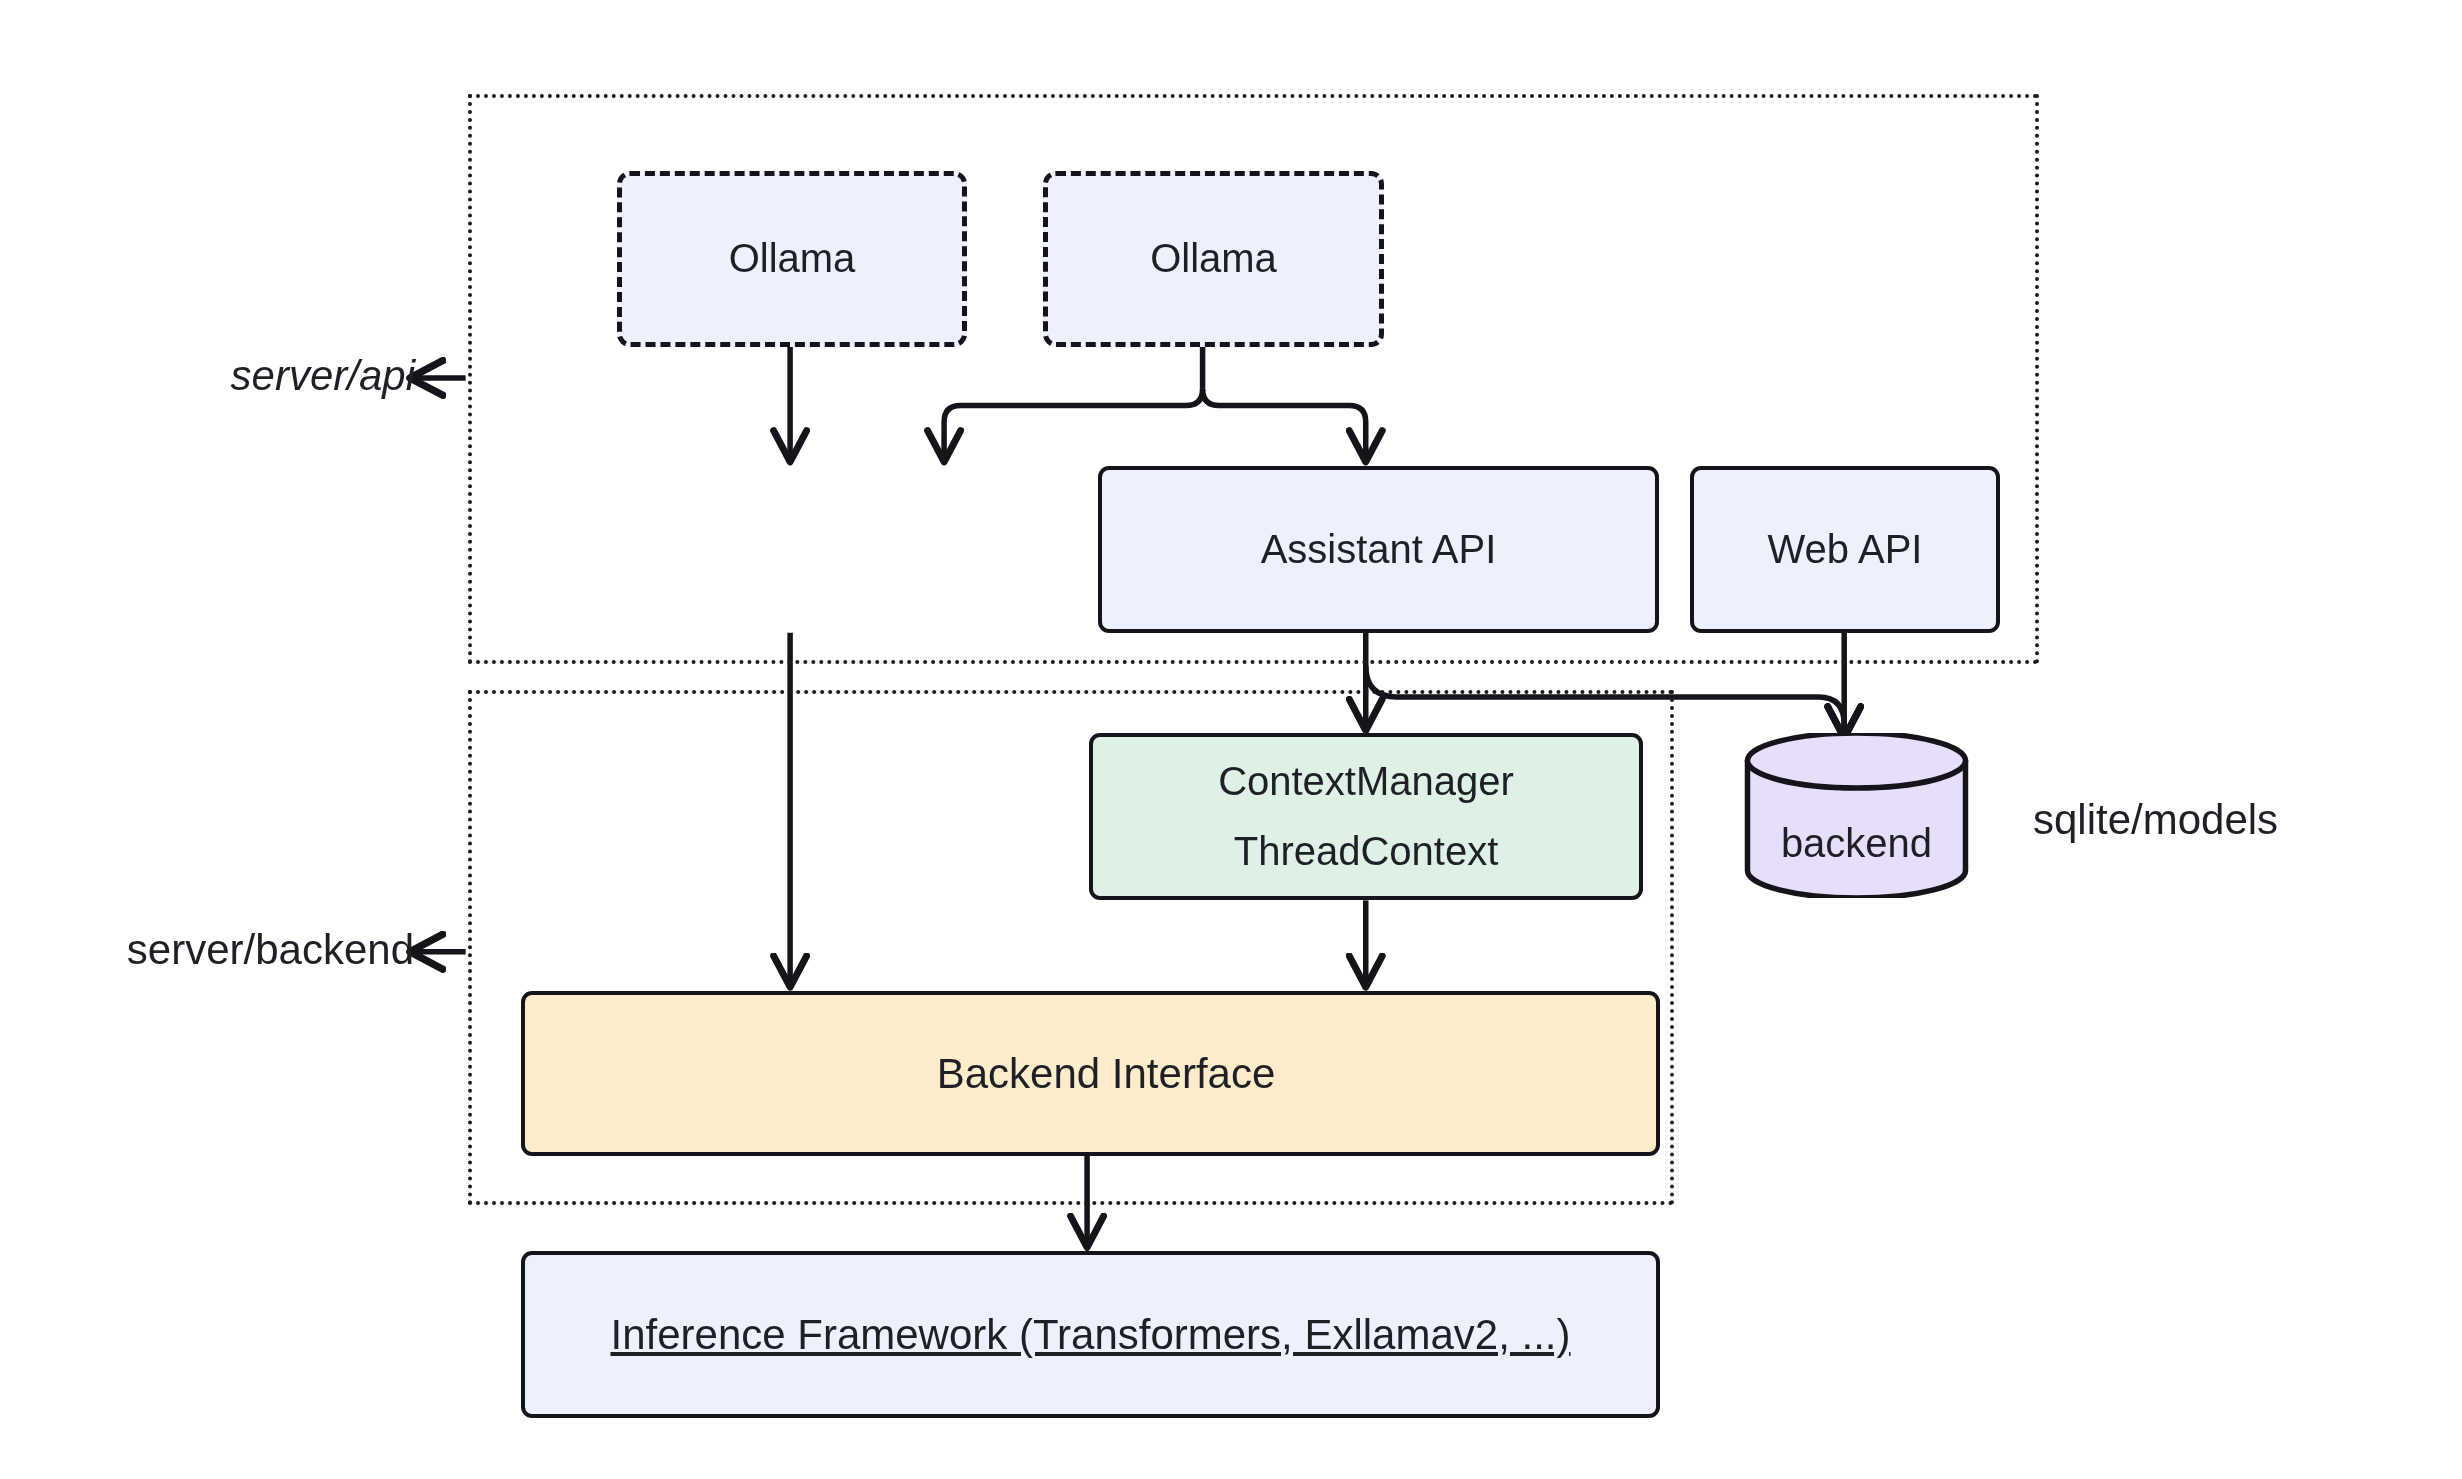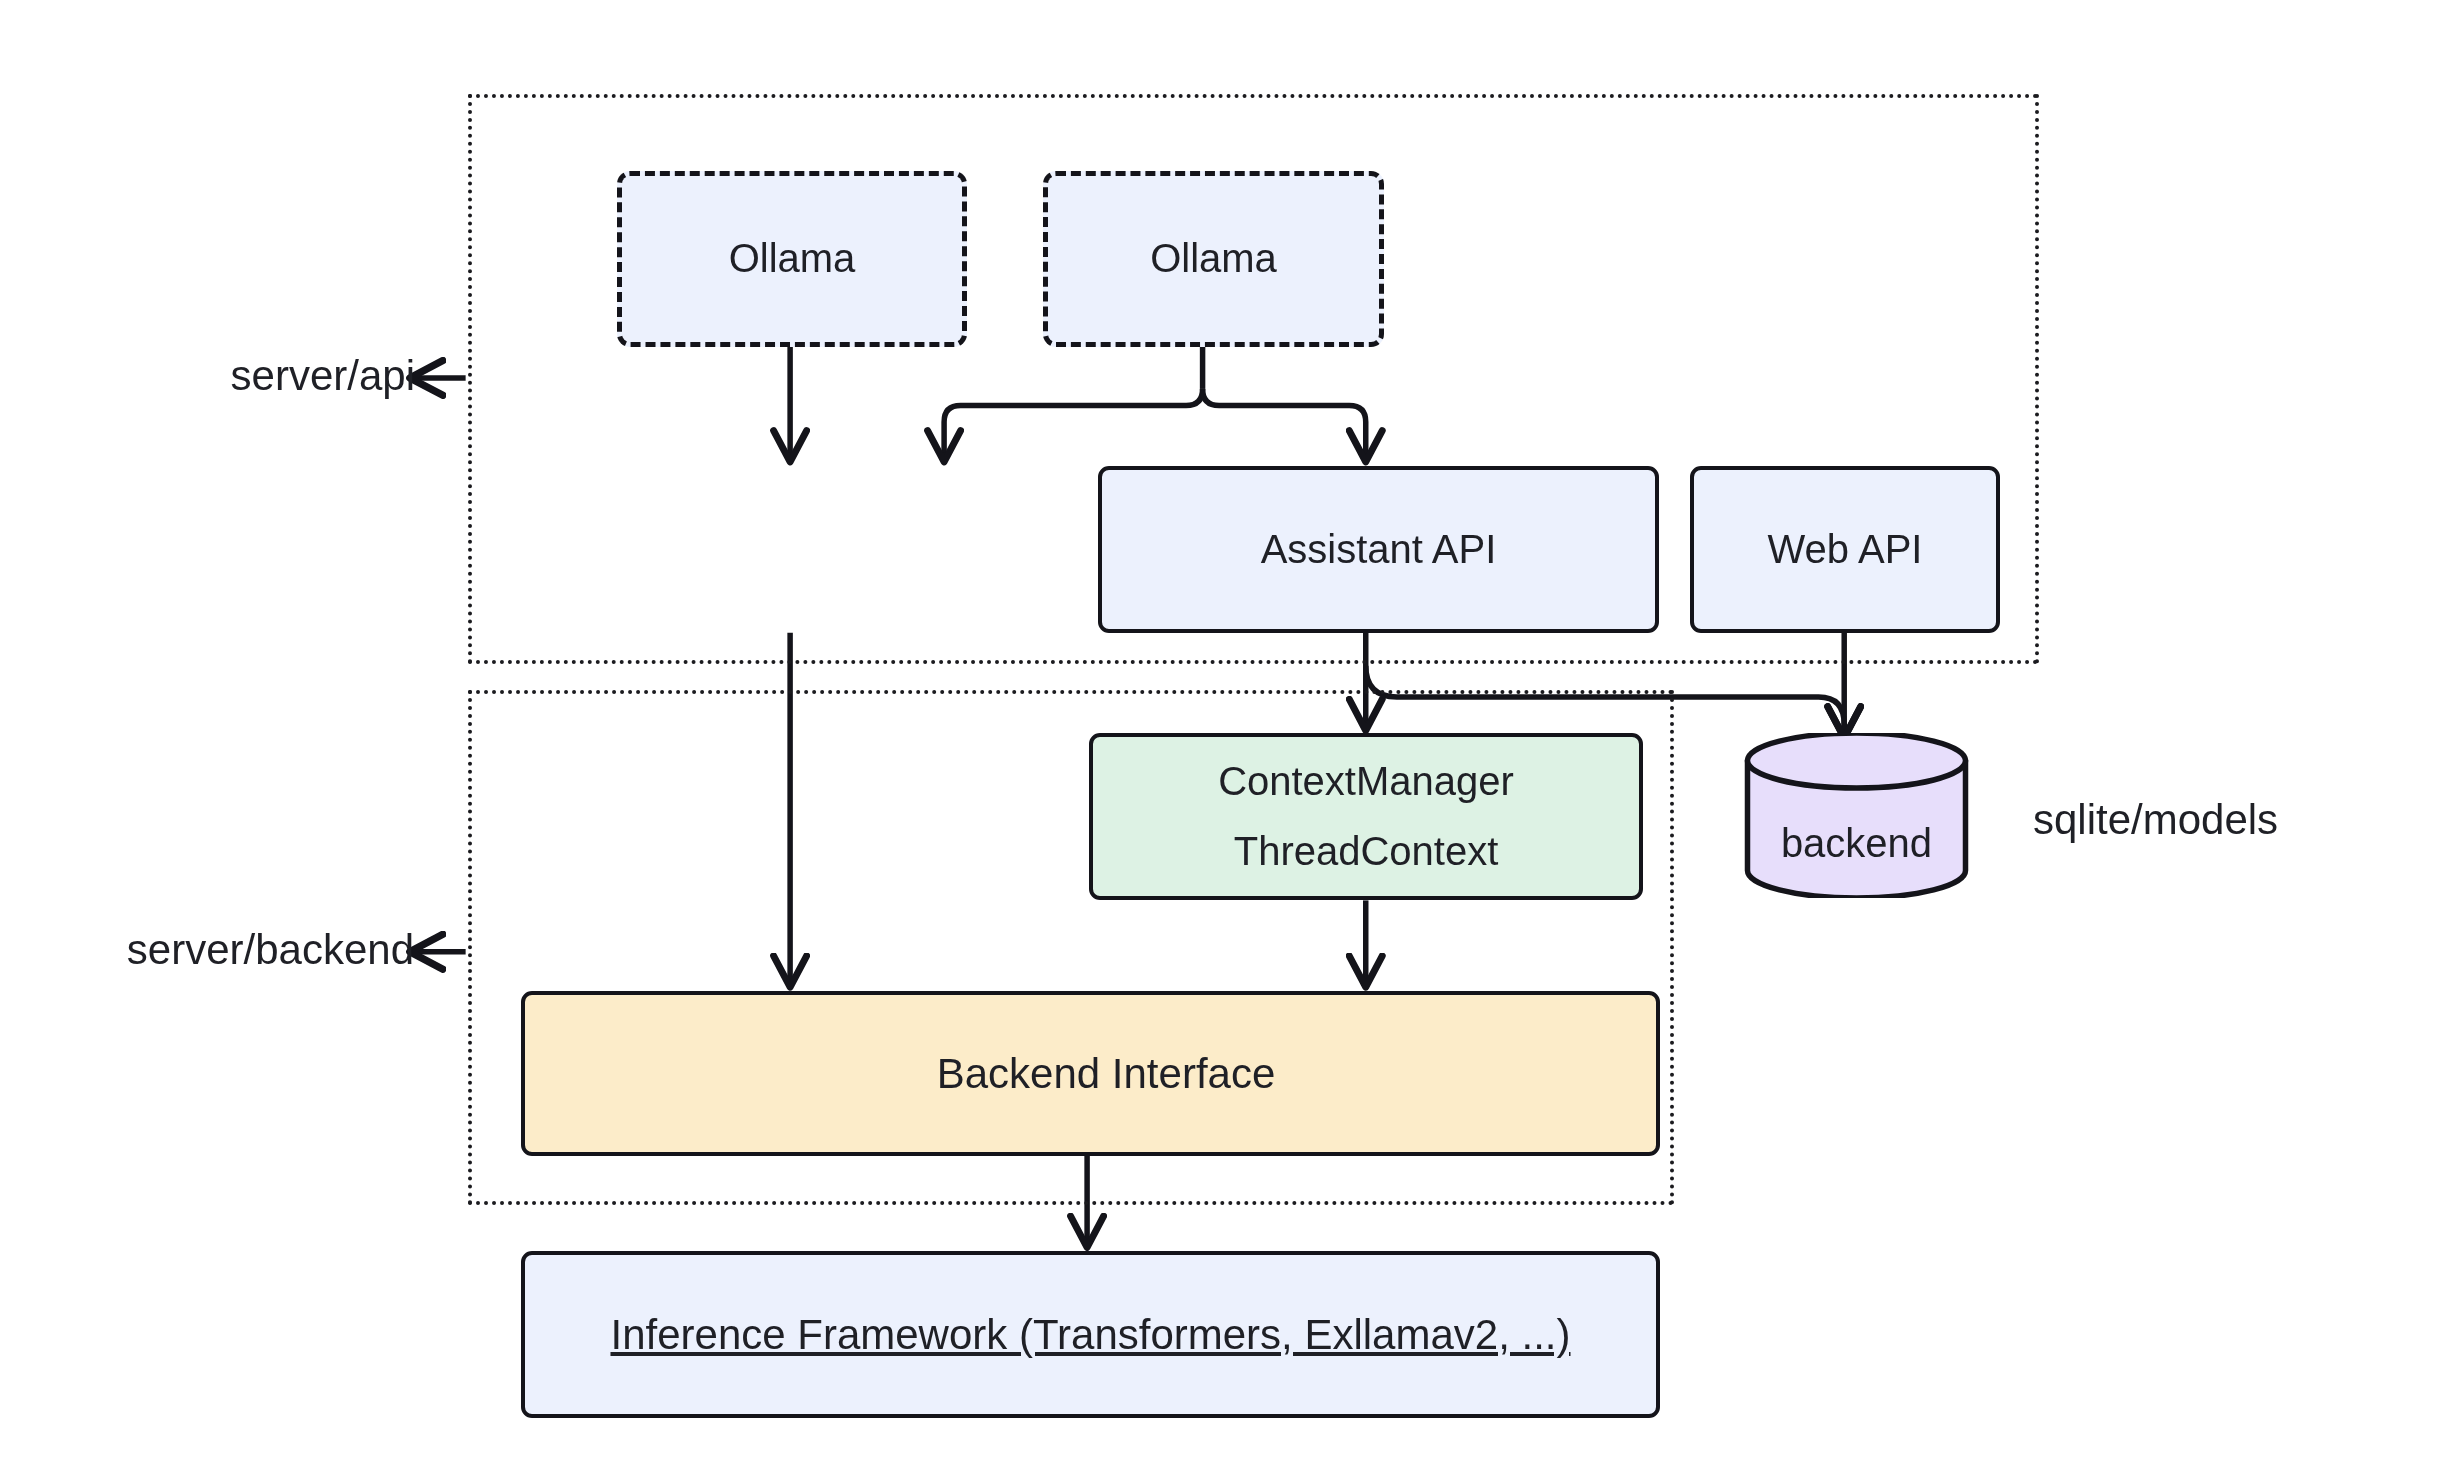--- a/index.html
+++ b/index.html
@@ -117,21 +117,21 @@
 
       <path d="M 508 412 L 452 412" marker-end="url(#arrow-left)"></path>
       <path d="M 508 1038 L 452 1038" marker-end="url(#arrow-left)"></path>
     </g>
   </svg>
 
   <div class="cluster" style="left:468px; top:94px; width:1571px; height:570px;"></div>
 
   <div class="cluster" style="left:468px; top:690px; width:1206px; height:515px;"></div>
 
-  <div class="caption right-align" style="left:92px; top:352px; width:323px; font-size:42px;">server/api</div>
+  <div class="caption right-align" style="left:92px; top:352px; width:323px; font-size:42px;font-style:italic;">server/api</div>
 
   <div class="caption right-align" style="left:29px; top:926px; width:385px; font-size:42px;">server/backend</div>
 
   <div class="caption" style="left:2033px; top:796px; font-size:42px;">sqlite/models</div>
 
   <div class="node dashed fill-blue" style="left:617px; top:171px; width:350px; height:176px; font-size:40px;">
     <span>Ollama</span>
   </div>
 
   <div class="node dashed fill-blue" style="left:1043px; top:171px; width:341px; height:176px; font-size:40px;">

